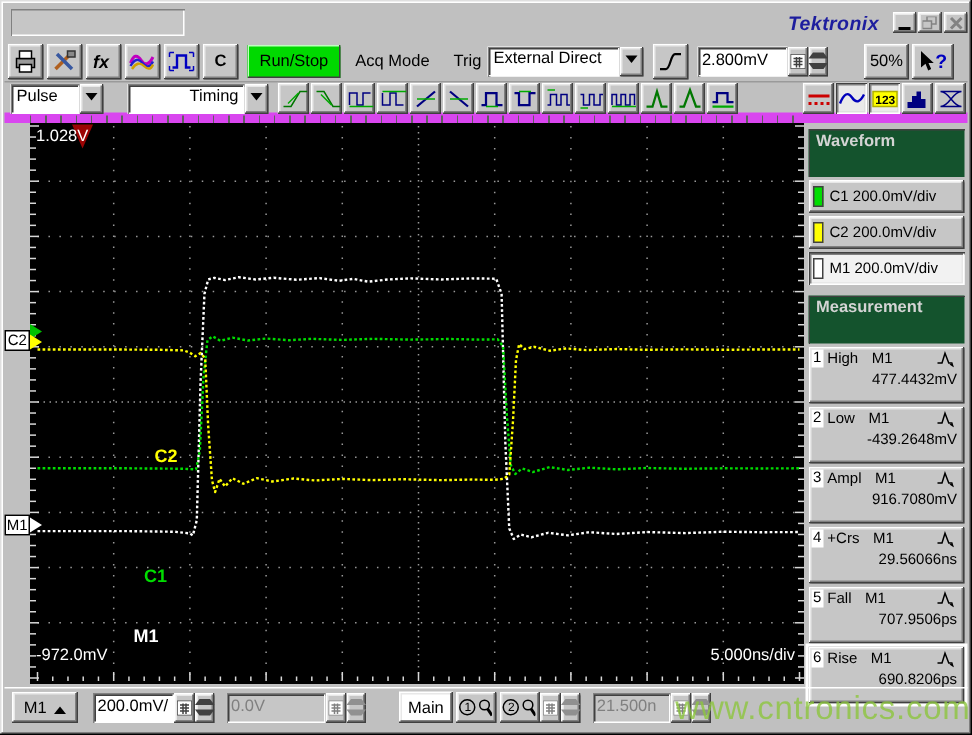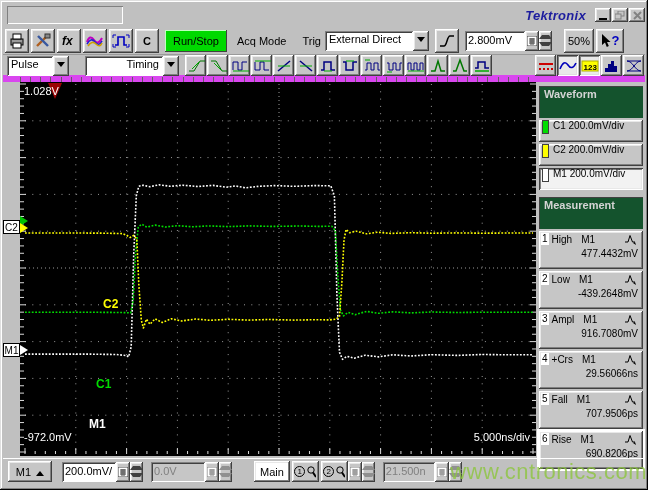--- a/index.html
+++ b/index.html
@@ -49,21 +49,21 @@
   .gtext{position:absolute;color:#fff;font-size:11px;}
   .trig-marker{position:absolute;width:0;height:0;border-left:7px solid transparent;border-right:7px solid transparent;border-top:16px solid #9b0404;}
   .chan-tag{position:absolute;left:-16px;width:17px;height:14px;background:#fff;border:1px solid #000;
     font-size:10px;display:flex;align-items:center;justify-content:center;}
   .ref-arrow{position:absolute;width:0;height:0;border-top:5px solid transparent;border-bottom:5px solid transparent;}
   .trace-label{position:absolute;font-weight:bold;font-size:12px;}
   
   .sidebar{position:absolute;right:0;top:0;width:108px;height:375px;padding:2px 2px 0 2px;}
   .panel-hdr{height:32px;background:#14532d;color:#d4d4d4;font-weight:bold;padding:2px 0 0 5px;margin-top:2px;
     box-shadow:inset 1px 1px 0 #404040;}
-  .wf-row{height:22px;margin-top:2px;display:flex;padding-left:3px;font-size:10px;}
+  .wf-row{height:22px;margin-top:2px;display:flex;align-items:center;padding-left:3px;font-size:10px;}
   .wf-chip{width:7px;height:14px;margin-right:4px;border:1px solid #404040;}
   .meas-row{height:38px;margin-top:2px;padding:2px 3px 0 2px;font-size:10px;position:relative;}
   .meas-row.sel{outline:2px solid #fff;}
   .meas-l1{display:flex;align-items:center;gap:3px;}
   .meas-num{background:#fff;padding:0 1px;height:12px;}
   .meas-val{text-align:right;margin-top:3px;padding-right:2px;}
   
   .bottombar{position:absolute;left:3px;top:458px;right:3px;height:26px;border-top:1px solid #fff;display:flex;align-items:center;}
   .bbtn{height:21px;display:flex;align-items:center;justify-content:center;padding:0 6px;}
   .zoombtn{width:27px;height:21px;margin-left:2px;display:flex;align-items:center;justify-content:center;gap:1px;}
@@ -171,21 +171,21 @@
         </svg>
     </div>
     <div class="spin raised">
         <div>
           <div class="t"></div>
         </div>
         <div>
           <div class="b"></div>
         </div>
       </div>
-    <div class="tbtn raised" style="width:30px;margin-left:12px;">
+    <div class="tbtn raised" style="width:30px;margin-left:24px;">
       <span>50%</span>
     </div>
     <div class="tbtn raised" style="width:28px;">
       <svg width="11" height="14">
           <path d="M2 0 L2 11 L5 8.5 L6.8 13 L8.8 12 L7 8 L10.5 8 Z" fill="#000"></path>
         </svg>
       <b style="color:#0000c0;font-size:13px;">?</b>
     </div>
   </div>
 
@@ -675,21 +675,21 @@
         </svg>
     </div>
     <div class="spin raised">
         <div>
           <div class="t"></div>
         </div>
         <div>
           <div class="b"></div>
         </div>
       </div>
-    <div class="edit disab" style="width:54px;margin-left:8px;">0.0V</div>
+    <div class="edit disab" style="width:66px;margin-left:8px;">0.0V</div>
     <div class="kpad raised">
       <svg width="10" height="10">
           <rect x="0" y="0" width="10" height="10" fill="#fff" stroke="#808080"></rect>
           <path d="M2 3h6M2 5h6M2 7h6" stroke="#808080"></path>
           <path d="M4 2v7M6 2v7" stroke="#808080"></path>
         </svg>
     </div>
     <div class="spin raised">
         <div>
           <div class="t" style="border-bottom-color:#909090;"></div>

